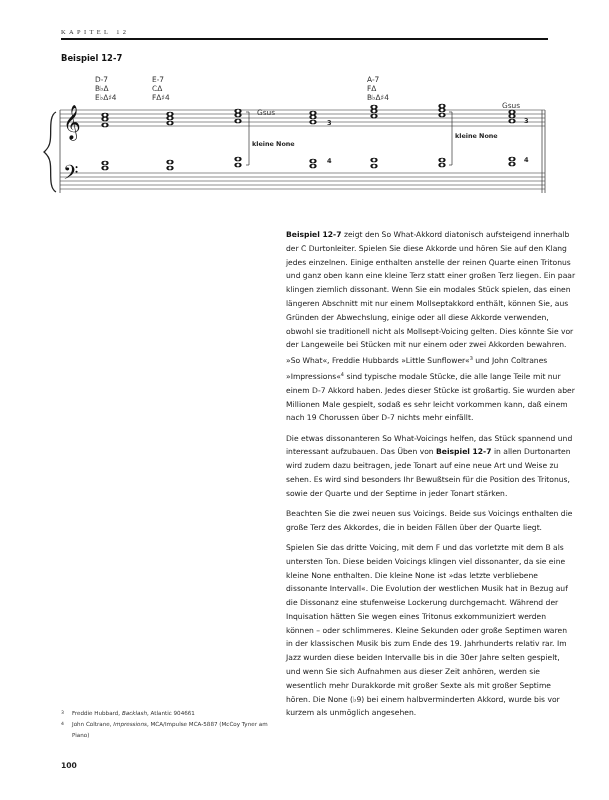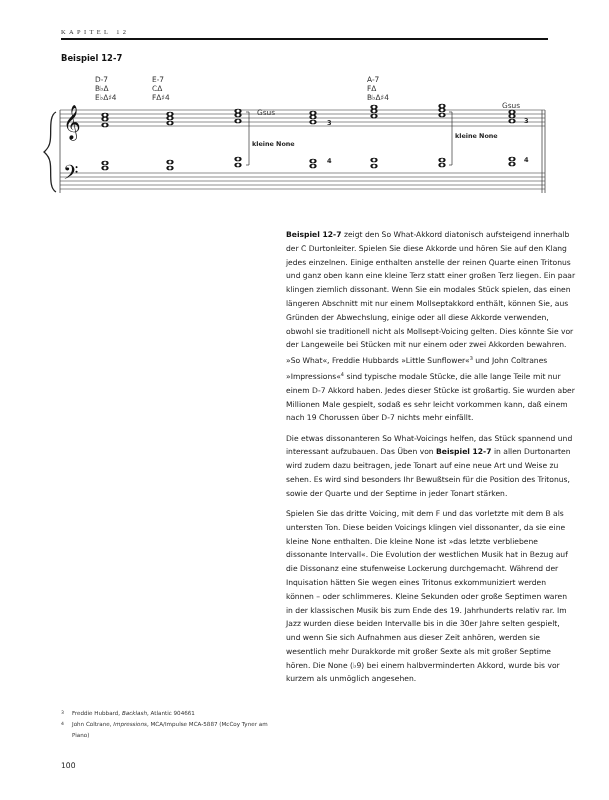--- a/index.html
+++ b/index.html
@@ -28,21 +28,21 @@
   .body-text p { margin: 0 0 6.4px 0; }
   .body-text b { font-weight: bold; color: #111; }
   .footnotes {
     position: absolute; left: 61px; top: 708px; width: 220px;
     font-size: 5.6px; line-height: 11px; color: #333;
   }
   .fn { position: relative; padding-left: 11px; }
   .fn sup { position: absolute; left: 0; top: -1px; font-size: 4.6px; }
   .fn i { font-style: italic; }
   .page-number {
-    position: absolute; left: 61px; top: 761px; font-size: 7.6px; color: #222;
+    position: absolute; left: 61px; top: 761px; font-size: 7.6px; color: #222; font-weight: bold;
   }
   sup.ref { font-size: 5px; vertical-align: 3px; }
 </style>
 </head>
 <body>
 
 <div class="running-head">KAPITEL 12</div>
 <div class="head-rule"></div>
 
 <div class="example-title">Beispiel 12-7</div>
@@ -236,20 +236,21 @@
       <path d="M246 42 L249 42 L249 95 L246 95" fill="none" stroke="#333" stroke-width="0.7"></path>
       <text x="252" y="76" font-size="6.4" font-weight="bold" fill="#222">kleine None</text>
       <path d="M449 42 L452 42 L452 95 L449 95" fill="none" stroke="#333" stroke-width="0.7"></path>
       <text x="455" y="68" font-size="6.4" font-weight="bold" fill="#222">kleine None</text>
     </g>
 </svg>
 
 <div class="body-text">
   <p><b>Beispiel 12-7</b><span> zeigt den So What-Akkord diatonisch aufsteigend innerhalb der C Durtonleiter. Spielen Sie diese Akkorde und hören Sie auf den Klang jedes einzelnen. Einige enthalten anstelle der reinen Quarte einen Tritonus und ganz oben kann eine kleine Terz statt einer großen Terz liegen. Ein paar klingen ziemlich dissonant. Wenn Sie ein modales Stück spielen, das einen längeren Abschnitt mit nur einem Mollseptakkord enthält, können Sie, aus Gründen der Abwechslung, einige oder all diese Akkorde verwenden, obwohl sie traditionell nicht als Mollsept-Voicing gelten. Dies könnte Sie vor der Langeweile bei Stücken mit nur einem oder zwei Akkorden bewahren. »So What«, Freddie Hubbards »Little Sunflower«</span><sup class="ref">3</sup><span> und John Coltranes »Impressions«</span><sup class="ref">4</sup><span> sind typische modale Stücke, die alle lange Teile mit nur einem D-7 Akkord haben. Jedes dieser Stücke ist großartig. Sie wurden aber Millionen Male gespielt, sodaß es sehr leicht vorkommen kann, daß einem nach 19 Chorussen über D-7 nichts mehr einfällt.</span></p>
   <p><span>Die etwas dissonanteren So What-Voicings helfen, das Stück spannend und interessant aufzubauen. Das Üben von </span><b>Beispiel 12-7</b><span> in allen Durtonarten wird zudem dazu beitragen, jede Tonart auf eine neue Art und Weise zu sehen. Es wird sind besonders Ihr Bewußtsein für die Position des Tritonus, sowie der Quarte und der Septime in jeder Tonart stärken.</span></p>
+  <p><span>Beachten Sie die zwei neuen sus Voicings. Beide sus Voicings enthalten die große Terz des Akkordes, die in beiden Fällen über der Quarte liegt.</span></p>
   <p><span>Spielen Sie das dritte Voicing, mit dem F und das vorletzte mit dem B als untersten Ton. Diese beiden Voicings klingen viel dissonanter, da sie eine kleine None enthalten. Die kleine None ist »das letzte verbliebene dissonante Intervall«. Die Evolution der westlichen Musik hat in Bezug auf die Dissonanz eine stufenweise Lockerung durchgemacht. Während der Inquisation hätten Sie wegen eines Tritonus exkommuniziert werden können – oder schlimmeres. Kleine Sekunden oder große Septimen waren in der klassischen Musik bis zum Ende des 19. Jahrhunderts relativ rar. Im Jazz wurden diese beiden Intervalle bis in die 30er Jahre selten gespielt, und wenn Sie sich Aufnahmen aus dieser Zeit anhören, werden sie wesentlich mehr Durakkorde mit großer Sexte als mit großer Septime hören. Die None (♭9) bei einem halbverminderten Akkord, wurde bis vor kurzem als unmöglich angesehen.</span></p>
 </div>
 
 <div class="footnotes">
   <div class="fn"><sup>3</sup><span>Freddie Hubbard, </span><i>Backlash</i><span>, Atlantic 904661</span></div>
   <div class="fn"><sup>4</sup><span>John Coltrane, </span><i>Impressions</i><span>, MCA/Impulse MCA-5887 (McCoy Tyner am Piano)</span></div>
 </div>
 
 <div class="page-number">100</div>
 

